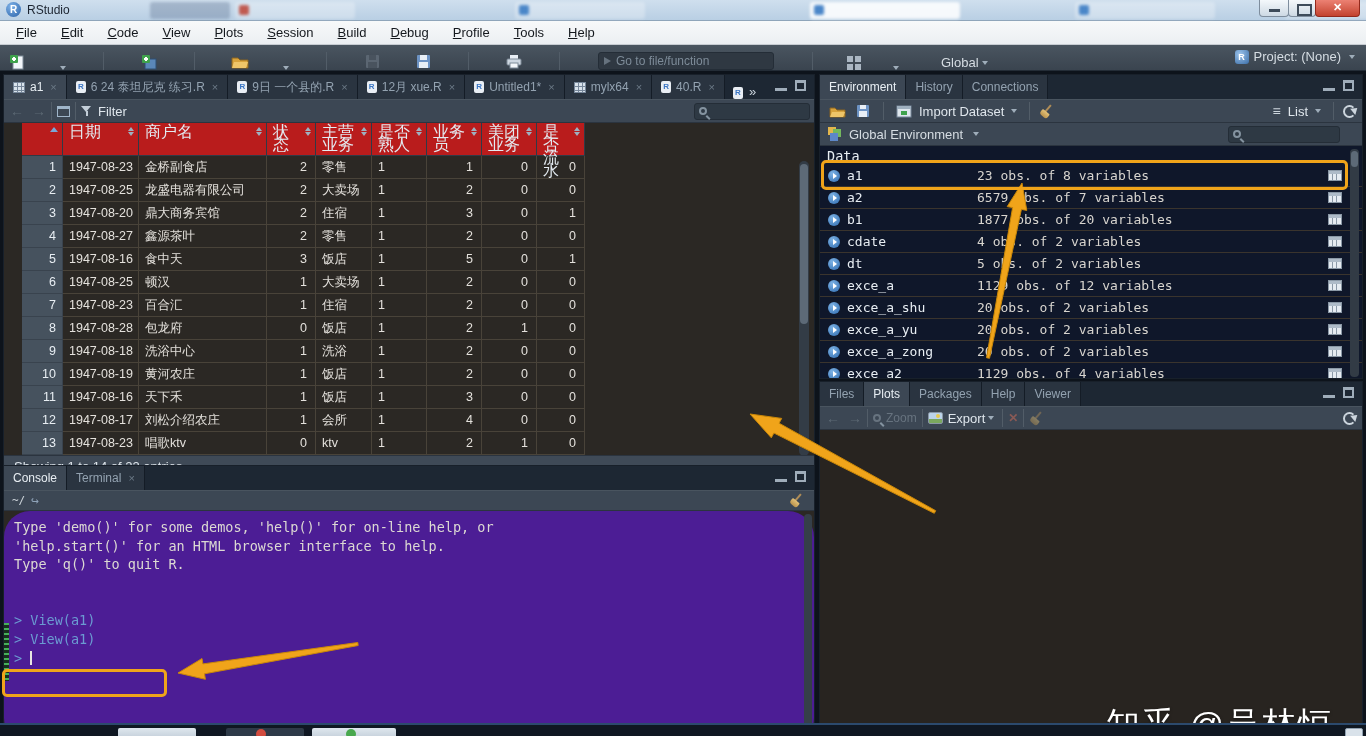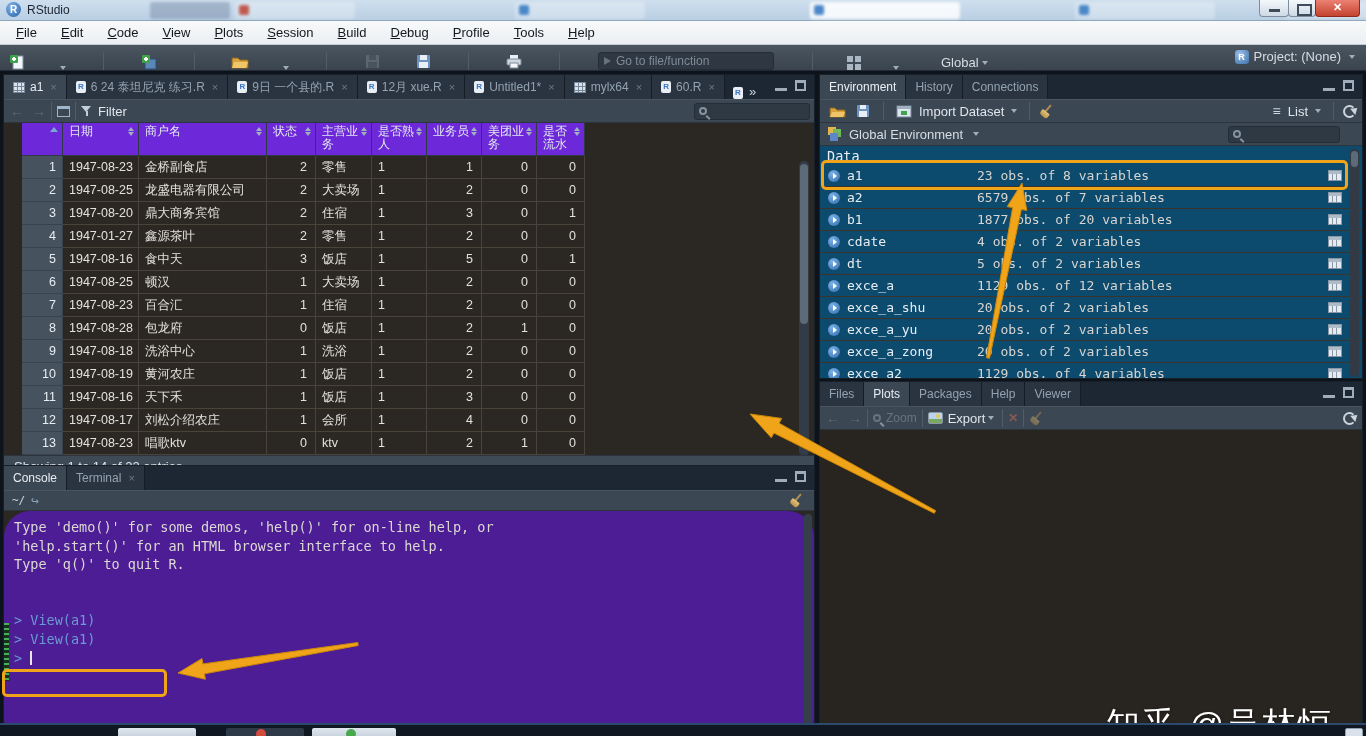--- a/index.html
+++ b/index.html
@@ -100,21 +100,21 @@
   .overflow-chev { color:#cdd6de; font-size:13px; margin:4px 4px 0 6px; }
   .funnel { width:11px; height:10px; position:relative; flex:none; }
   .funnel::before { content:""; position:absolute; left:0; top:0; border-left:5.5px solid transparent;
     border-right:5.5px solid transparent; border-top:6px solid #c3ced8; }
   .funnel::after { content:""; position:absolute; left:4.5px; top:5px; width:2px; height:5px; background:#c3ced8; }
   .popout { width:13px; height:11px; border:1px solid #9fb5c9; border-top:3px solid #9fb5c9; position:relative; }
 
   .dt-wrap { position:absolute; left:0; top:48px; right:0; bottom:22px; background:#2b2824; overflow:hidden; }
   .dt { position:absolute; left:18px; top:0; }
   .dt-header { display:flex; height:33px; }
-  .hc { background:#6d28d9; color:#e3eaf0; font-size:12px; border-right:1px solid #303a46;
+  .hc { background:#b91c1c; color:#e3eaf0; font-size:16px; border-right:1px solid #303a46;
     border-bottom:1px solid #303a46; padding:2px 12px 0 6px; position:relative; line-height:13px; }
   .sortc { position:absolute; top:4px; right:3px; width:7px; height:9px; }
   .sortc::before { content:""; position:absolute; top:0; left:0; border-left:3.5px solid transparent;
     border-right:3.5px solid transparent; border-bottom:4px solid #9fb0bf; }
   .sortc::after { content:""; position:absolute; bottom:0; left:0; border-left:3.5px solid transparent;
     border-right:3.5px solid transparent; border-top:4px solid #9fb0bf; }
   .sort-active { position:absolute; top:4px; right:4px; width:0; height:0;
     border-left:4px solid transparent; border-right:4px solid transparent; border-bottom:5px solid #7aa7d8; }
   .dt-row { display:flex; height:23px; }
   .dc { font-size:12.5px; color:#e4e1dc; border-right:1px solid #494339; border-bottom:1px solid #494339;
@@ -147,21 +147,21 @@
   
   .env-pane { left:819px; top:74px; width:544px; height:305px; }
   .env-toolbar { gap:4px; }
   .env-scope { height:23px; background:#3c4754; border-bottom:1px solid #2b343f; display:flex;
     align-items:center; padding:0 8px; gap:7px; color:#d6dde3; font-size:13px; position:relative; }
   .cube { width:14px; height:14px; position:relative; }
   .cube i { position:absolute; width:8px; height:8px; }
   .cube i:nth-child(1){ left:0; top:0; background:#e3b64c; }
   .cube i:nth-child(2){ left:5px; top:2px; background:#74b85e; }
   .cube i:nth-child(3){ left:2px; top:6px; background:#5d87c9; }
-  .env-content { position:absolute; left:0; right:0; top:71px; bottom:0; background:#0c4a6e; overflow:hidden; }
+  .env-content { position:absolute; left:0; right:0; top:71px; bottom:0; background:#0f172a; overflow:hidden; }
   .env-section { color:#e8eef3; font-size:13.5px; padding:2px 0 1px 7px; font-family:"DejaVu Sans Mono", monospace; }
   .env-row { height:22px; display:flex; align-items:center; border-bottom:1px solid #3a342d;
     font-family:"DejaVu Sans Mono", monospace; font-size:13px; position:relative; }
   .env-expander { width:12px; height:12px; border-radius:50%; margin:0 7px 0 8px; flex:none;
     background:radial-gradient(circle at 35% 30%, #7db2e4, #2f6cb0); position:relative; }
   .env-expander::after { content:""; position:absolute; left:4.5px; top:3px; width:0; height:0;
     border-top:3px solid transparent; border-bottom:3px solid transparent; border-left:4.5px solid #fff; }
   .env-name { width:130px; color:#e8eef3; overflow:hidden; white-space:nowrap; }
   .env-value { color:#d8d5cf; white-space:nowrap; }
   .env-grid-ico { position:absolute; right:20px; top:5px; width:14px; height:11px; background-color:#e5ebf1;
@@ -345,21 +345,21 @@
         <span class="src-tab-label">Untitled1*</span>
         <span class="tab-close">×</span>
       </div>
       <div class="ptab">
         <span class="icon-grid"></span>
         <span class="src-tab-label">mylx64</span>
         <span class="tab-close">×</span>
       </div>
       <div class="ptab">
         <span class="icon-rfile"></span>
-        <span class="src-tab-label">60.R</span>
+        <span class="src-tab-label">40.R</span>
         <span class="tab-close">×</span>
       </div>
       <span class="icon-rfile" style="margin:6px 0 0 8px"></span>
       <span class="overflow-chev">»</span>
       <div class="minmax" style="right:8px">
         <span class="mm-min"></span>
         <span class="mm-max"></span>
       </div>
     </div>
     <div class="ptoolbar">
@@ -420,21 +420,21 @@
               <span class="dc c3 ar">2</span>
               <span class="dc c4 al">住宿</span>
               <span class="dc c5 al">1</span>
               <span class="dc c6 ar">3</span>
               <span class="dc c7 ar">0</span>
               <span class="dc c8 ar">1</span>
             </div>
 
             <div class="dt-row">
               <span class="dc c0">4</span>
-              <span class="dc c1 al">1947-01-27</span>
+              <span class="dc c1 al">1947-08-27</span>
               <span class="dc c2 al">鑫源茶叶</span>
               <span class="dc c3 ar">2</span>
               <span class="dc c4 al">零售</span>
               <span class="dc c5 al">1</span>
               <span class="dc c6 ar">2</span>
               <span class="dc c7 ar">0</span>
               <span class="dc c8 ar">0</span>
             </div>
 
             <div class="dt-row">

